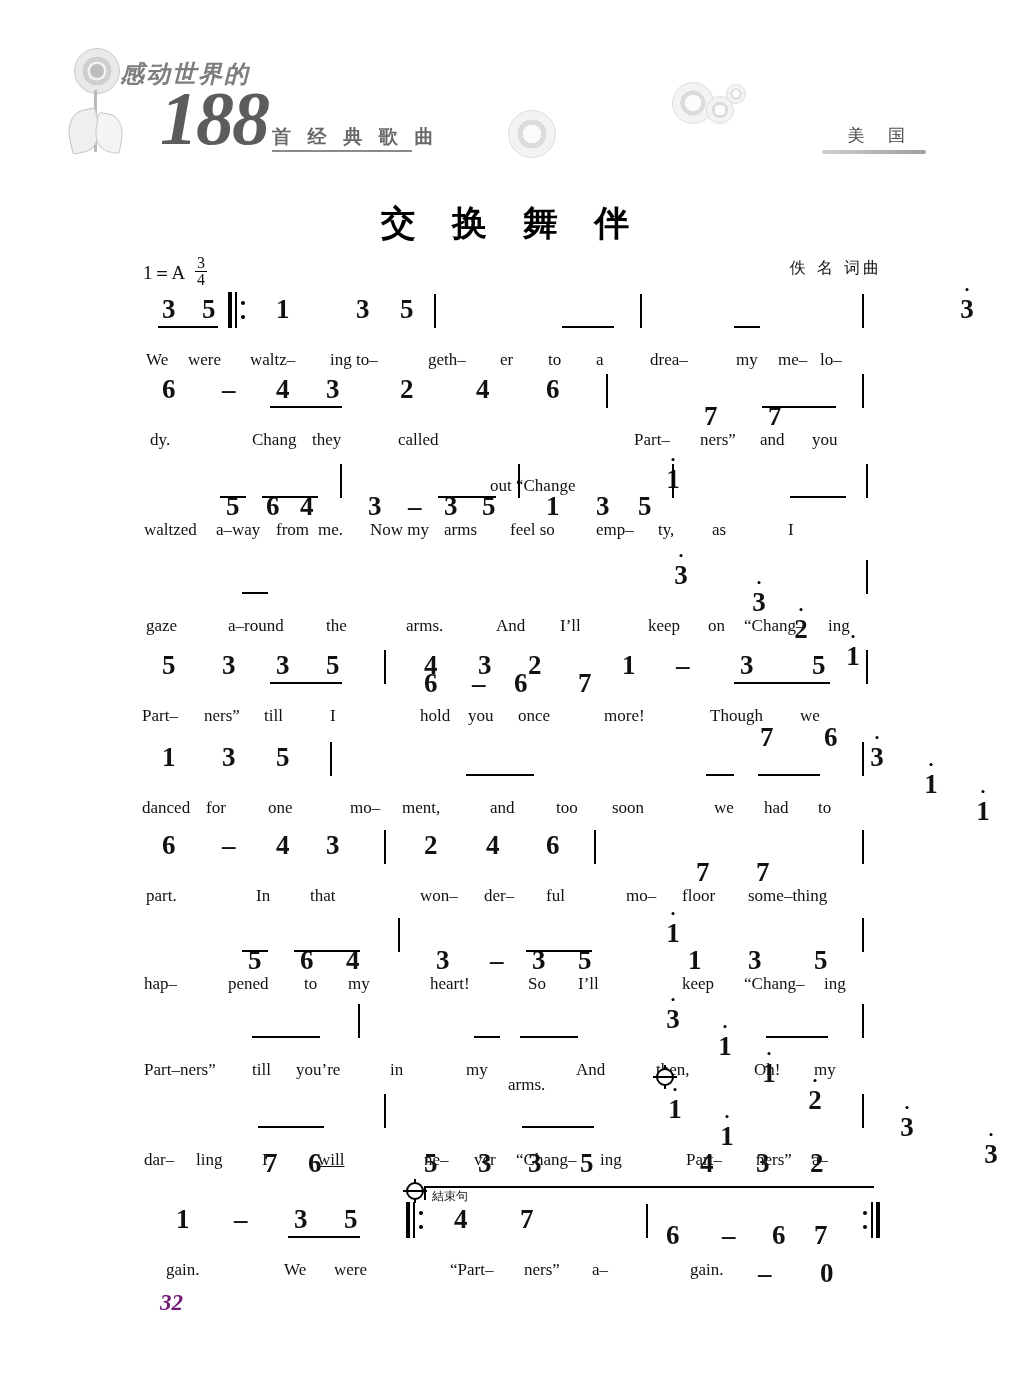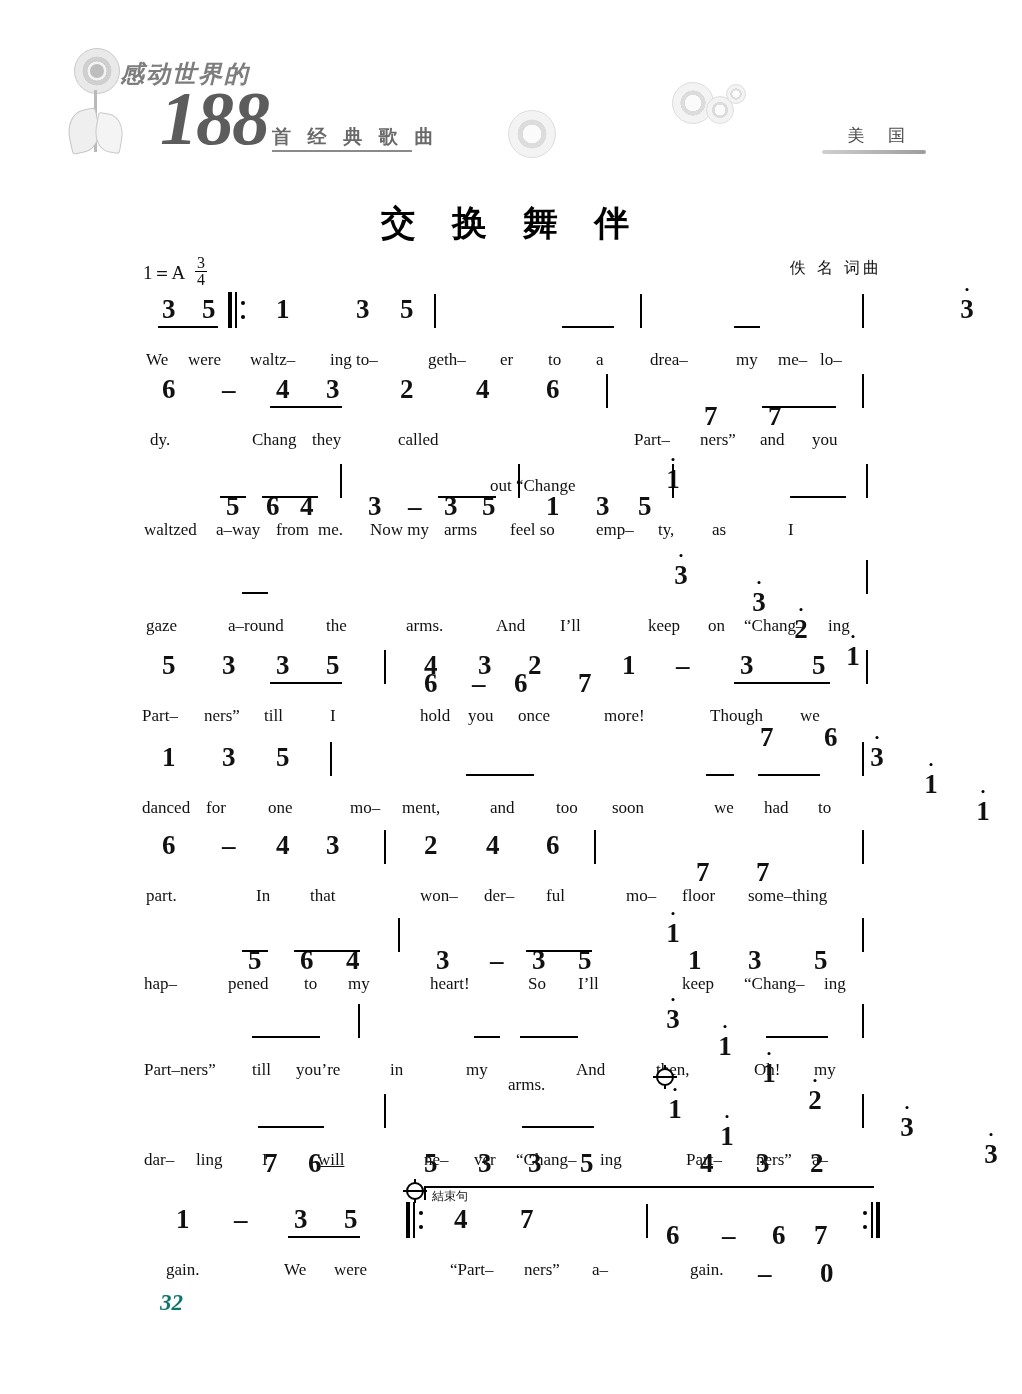--- a/index.html
+++ b/index.html
@@ -159,21 +159,21 @@
   }
   .ending .vline{position:absolute;left:0;top:0;width:2px;height:14px;background:#000;}
   .ending .hline{position:absolute;left:0;top:0;height:2px;background:#000;}
   .ending .lbl{
     position:absolute;left:6px;top:2px;font-family:"DejaVu Sans",sans-serif;font-size:12px;
     background:#fff;padding:0 2px;
   }
   .page-num{
     position:absolute;left:160px;top:1290px;
     font-family:"Liberation Serif", serif;
-    font-size:23px;font-style:italic;font-weight:bold;color:#0f766e;
+    font-size:23px;font-style:italic;font-weight:bold;color:#701a75;
   }
 </style>
 </head>
 <body>
 
 <div class="header">
   <div class="logo-flower">
     <div class="bloom"></div>
     <div class="stem"></div>
     <div class="leaf-l"></div>

